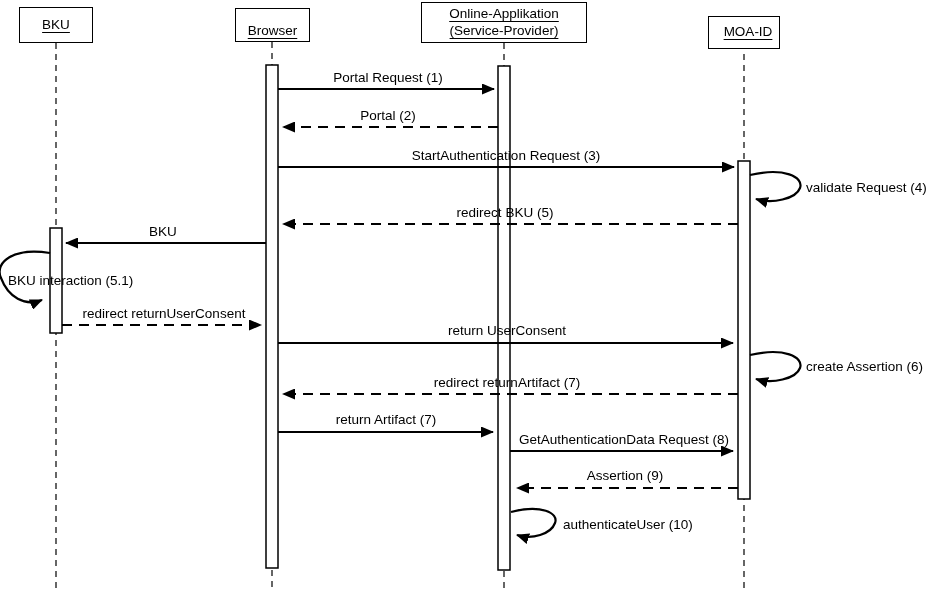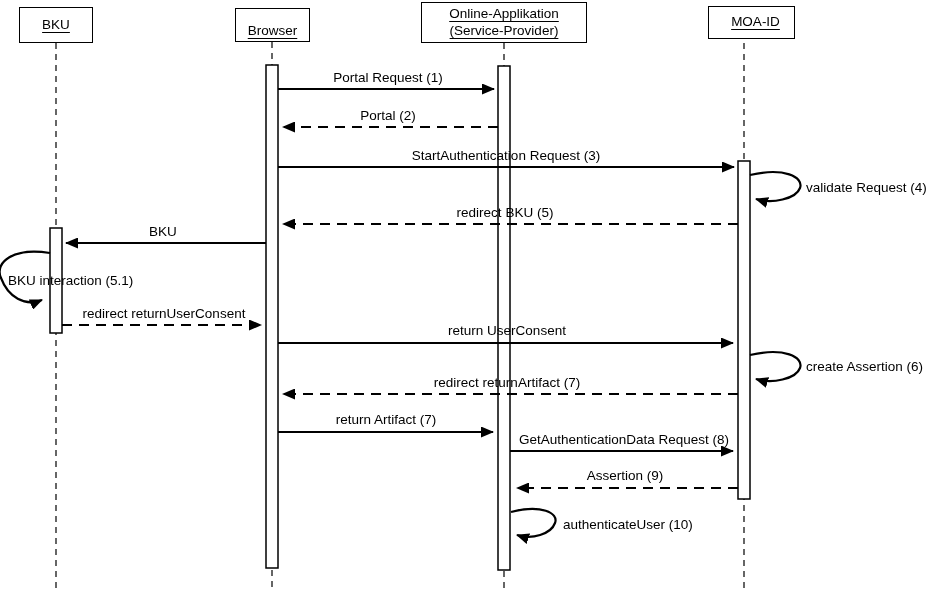--- a/index.html
+++ b/index.html
@@ -140,17 +140,17 @@
 
   <div class="actor-box" style="left:19px; top:7px; width:74px; height:36px;">
     <span>BKU</span>
   </div>
   <div class="actor-box" style="left:235px; top:8px; width:75px; height:34px;align-items:flex-end;">
     <span>Browser</span>
   </div>
   <div class="actor-box" style="left:421px; top:2px; width:166px; height:41px;align-items:center;">
     <span>Online-Applikation (Service-Provider)</span>
   </div>
-  <div class="actor-box" style="left:708px; top:6px; width:87px; height:33px;padding-left:12px;">
+  <div class="actor-box" style="left:708px; top:16px; width:72px; height:33px;padding-left:12px;">
     <span>MOA-ID</span>
   </div>
 
 </div>
 
 </body></html>

